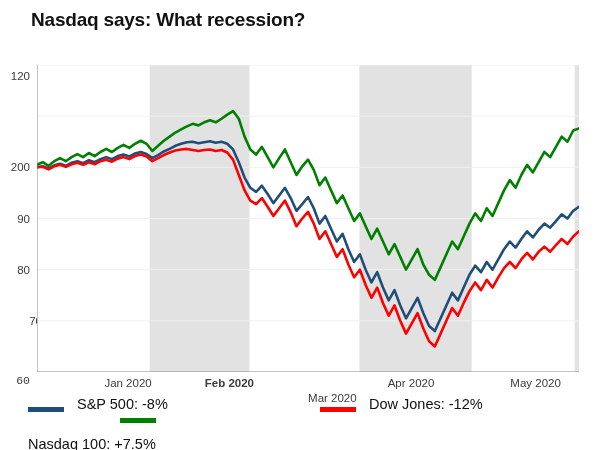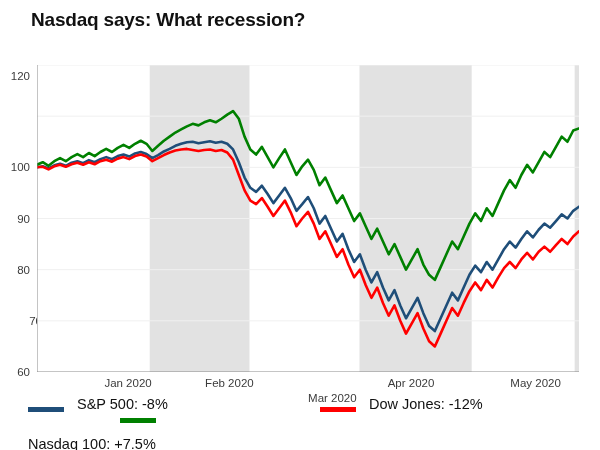--- a/index.html
+++ b/index.html
@@ -57,31 +57,31 @@
   }
 </style>
 </head>
 <body>
 
 <div class="chart-root">
 
   <div class="title">Nasdaq says: What recession?</div>
 
   <div id="ytick-layer">
-      <div class="ytick" style="top: 372px;">60</div>
+      <div class="ytick" style="top: 380px; font-family: Liberation Mono, monospace;">60</div>
       <div class="ytick" style="top: 320.833px; margin-left: 12px;">70</div>
       <div class="ytick" style="top: 269.667px;">80</div>
       <div class="ytick" style="top: 218.5px;">90</div>
-      <div class="ytick" style="top: 167.333px;">100</div>
+      <div class="ytick" style="top: 167.333px;">200</div>
       <div class="ytick" style="top: 100px; padding-left: 44px;">110</div>
       <div class="ytick" style="top: 59px; margin-top: 17px;">120</div>
     </div>
   <div id="xtick-layer">
       <div class="xtick" style="left: 128.056px;">Jan 2020</div>
-      <div class="xtick" style="left: 229.41px;">Feb 2020</div>
+      <div class="xtick" style="left: 229.41px; font-weight: bold;">Feb 2020</div>
       <div class="xtick" style="left: 332.39px; margin-top: 15px;">Mar 2020</div>
       <div class="xtick" style="left: 411px;">Apr 2020</div>
       <div class="xtick" style="left: 535.64px;">May 2020</div>
     </div>
 
   <div class="plot">
     <svg class="plot-svg" id="plot-svg" viewBox="0 0 542 307" preserveAspectRatio="none">
         <rect x="0" y="0" width="542" height="307" fill="#ffffff"></rect>
         <rect x="112.73599999999999" y="0" width="99.72800000000001" height="307" fill="#e2e2e2"></rect>
         <rect x="322.49" y="0" width="112.19400000000005" height="307" fill="#e2e2e2"></rect>

